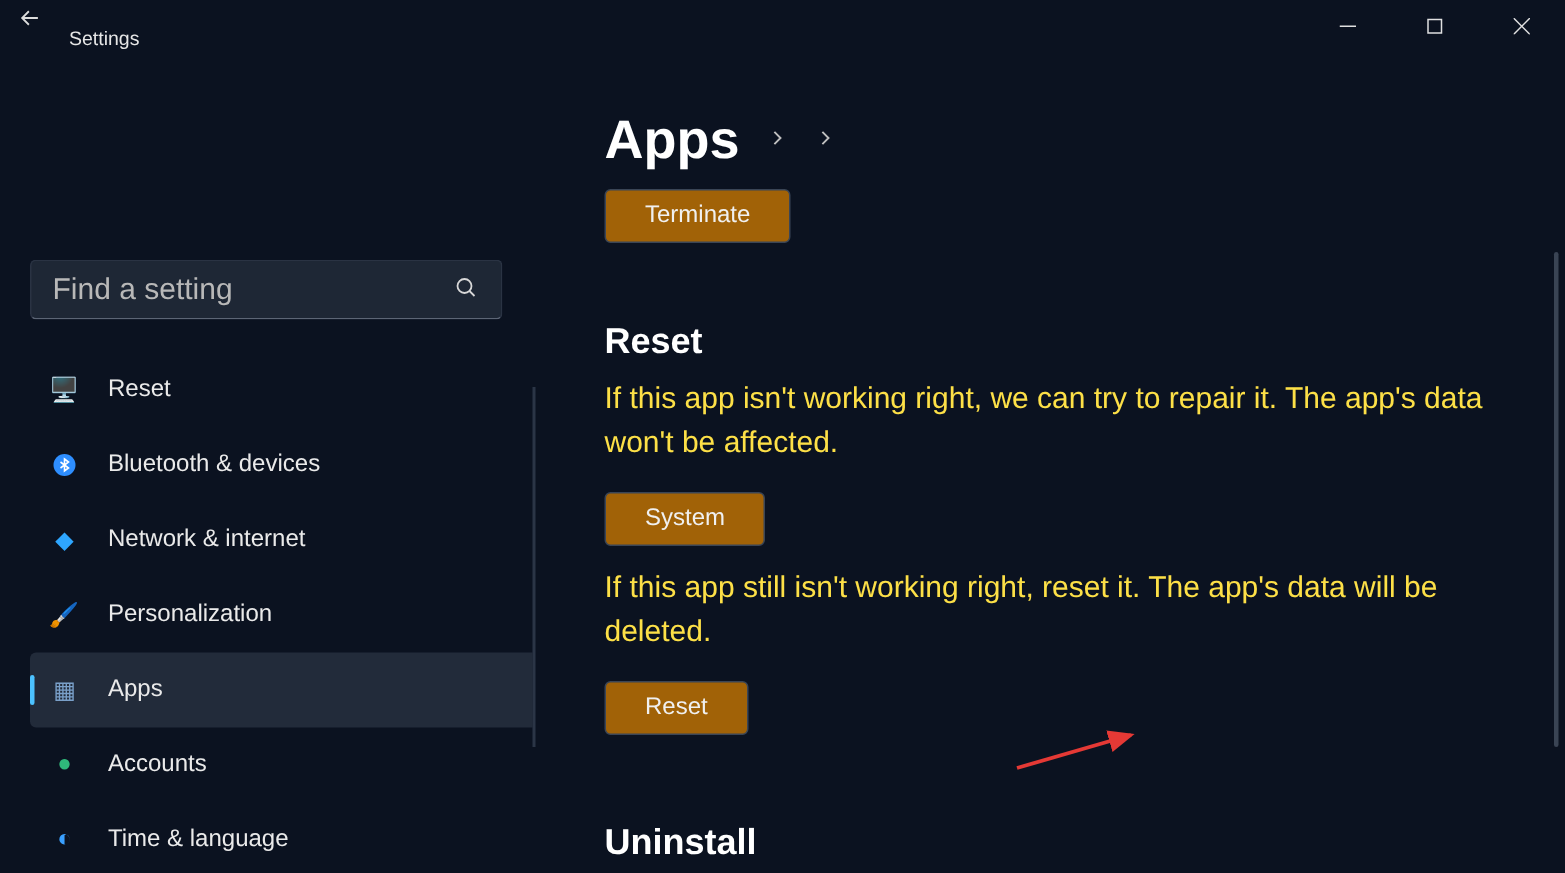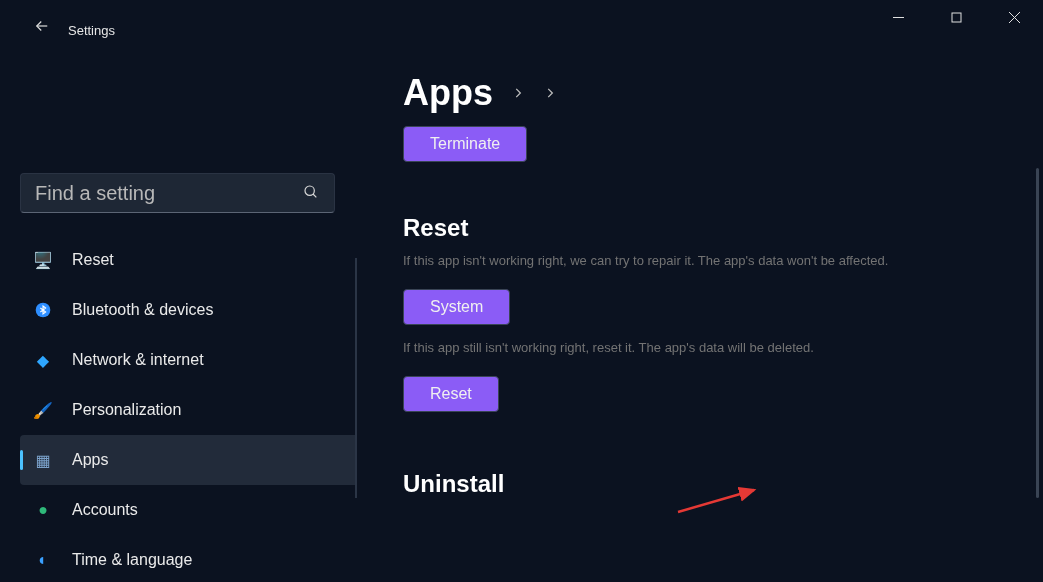--- a/index.html
+++ b/index.html
@@ -8,22 +8,22 @@
     height: 582px;
     background: #0b1220;
     color: #ffffff;
     font-family: "Segoe UI", Arial, sans-serif;
     overflow: hidden;
     position: relative;
   }
   .titlebar {
     height: 38px;
     display: flex;
-    align-items: flex-end;
-    padding-left: 30px;
+    align-items: flex-start;
+    padding-left: 8px;
   }
   .back-btn {
     width: 24px; height: 24px;
     display: flex; align-items: center; justify-content: center;
     margin-right: 14px;
     color: #dcdcdc;
   }
   .app-title {
     font-size: 13px;
     color: #e6e6e6;
@@ -109,29 +109,29 @@
     gap: 18px;
     font-size: 36px;
     font-weight: 600;
     margin-bottom: 8px;
   }
   .crumb-sep { font-size: 20px; color: #bdbdbd; font-weight: 400; }
   .panel { max-width: 600px; }
   .btn {
     display: inline-block;
     border: 1px solid #3a4556;
-    background: #8b5cf6;
+    background: #a16207;
     color: #f0f0f0;
     font-size: 16px;
     padding: 8px 26px;
     border-radius: 4px;
     margin: 4px 0;
   }
   .section-h { font-size: 24px; font-weight: 600; margin-top: 48px; margin-bottom: 10px; }
-  .desc { font-size: 13px; color: #737373; line-height: 1.45; margin-bottom: 14px; }
+  .desc { font-size: 20px; color: #fde047; line-height: 1.45; margin-bottom: 14px; }
   .terminate-block { margin-top: 2px; }
   .scrollbar {
     position: absolute;
     right: 4px;
     top: 130px;
     width: 3px;
     height: 330px;
     background: #3a4454;
     border-radius: 2px;
   }

